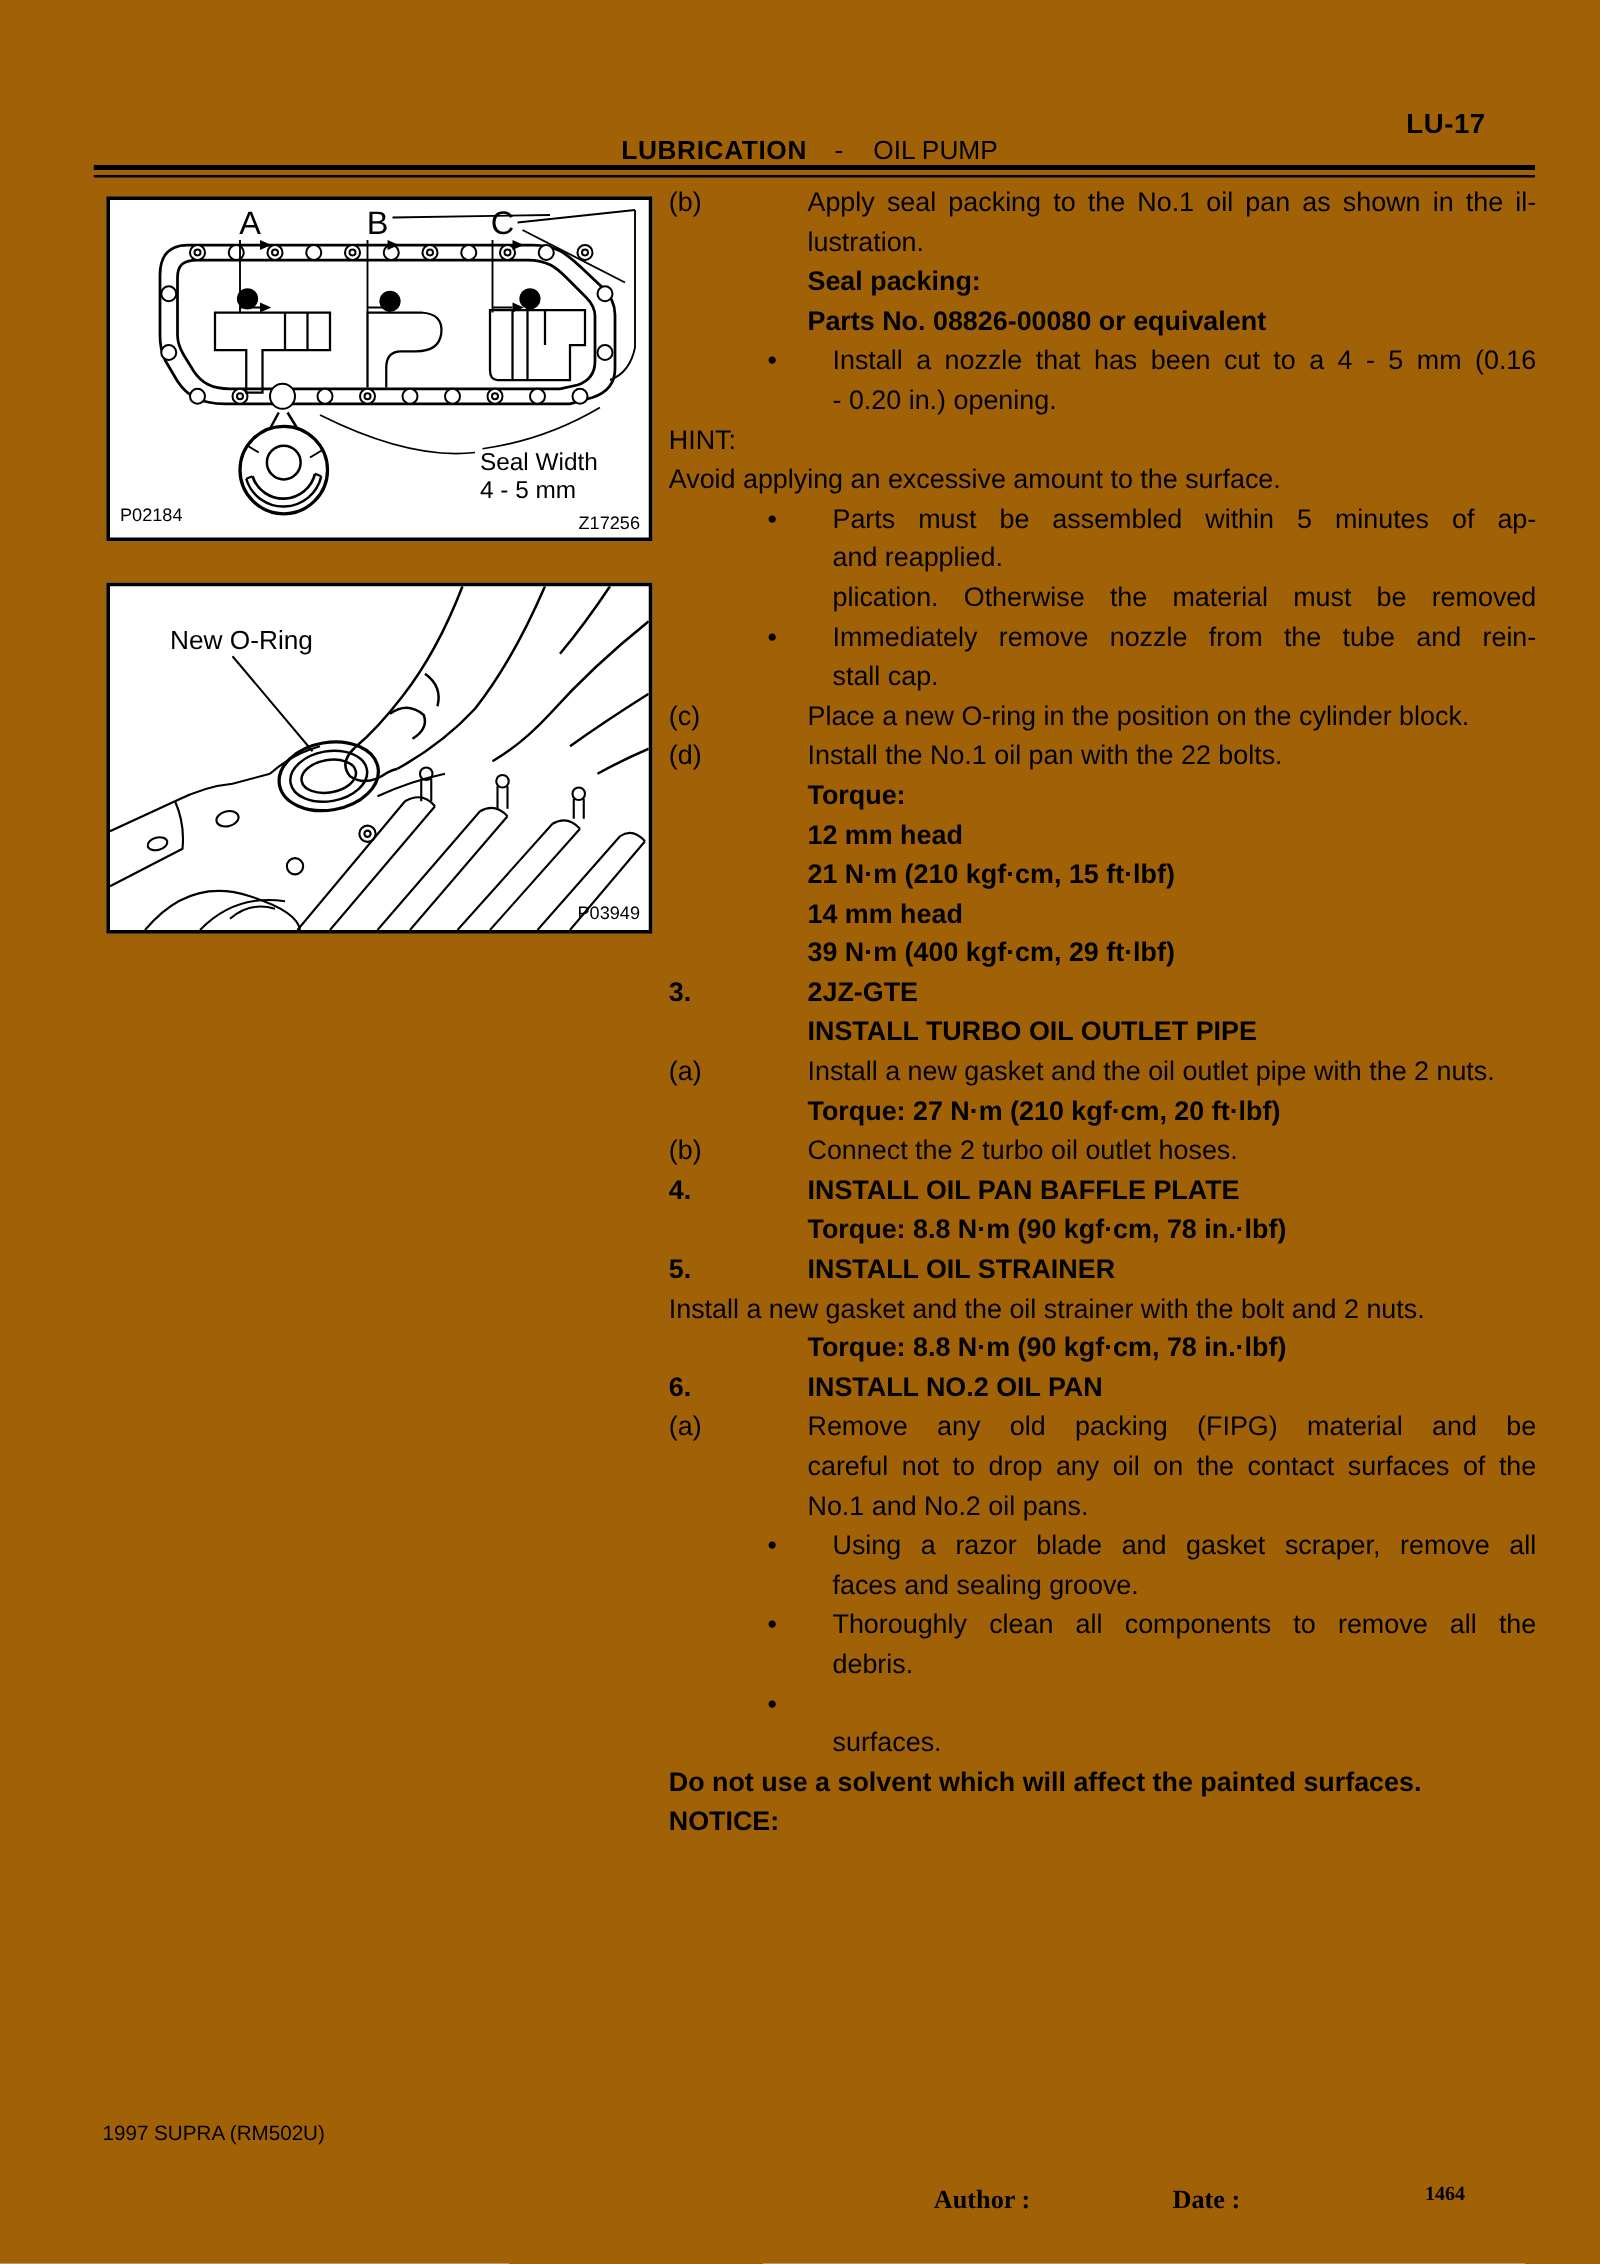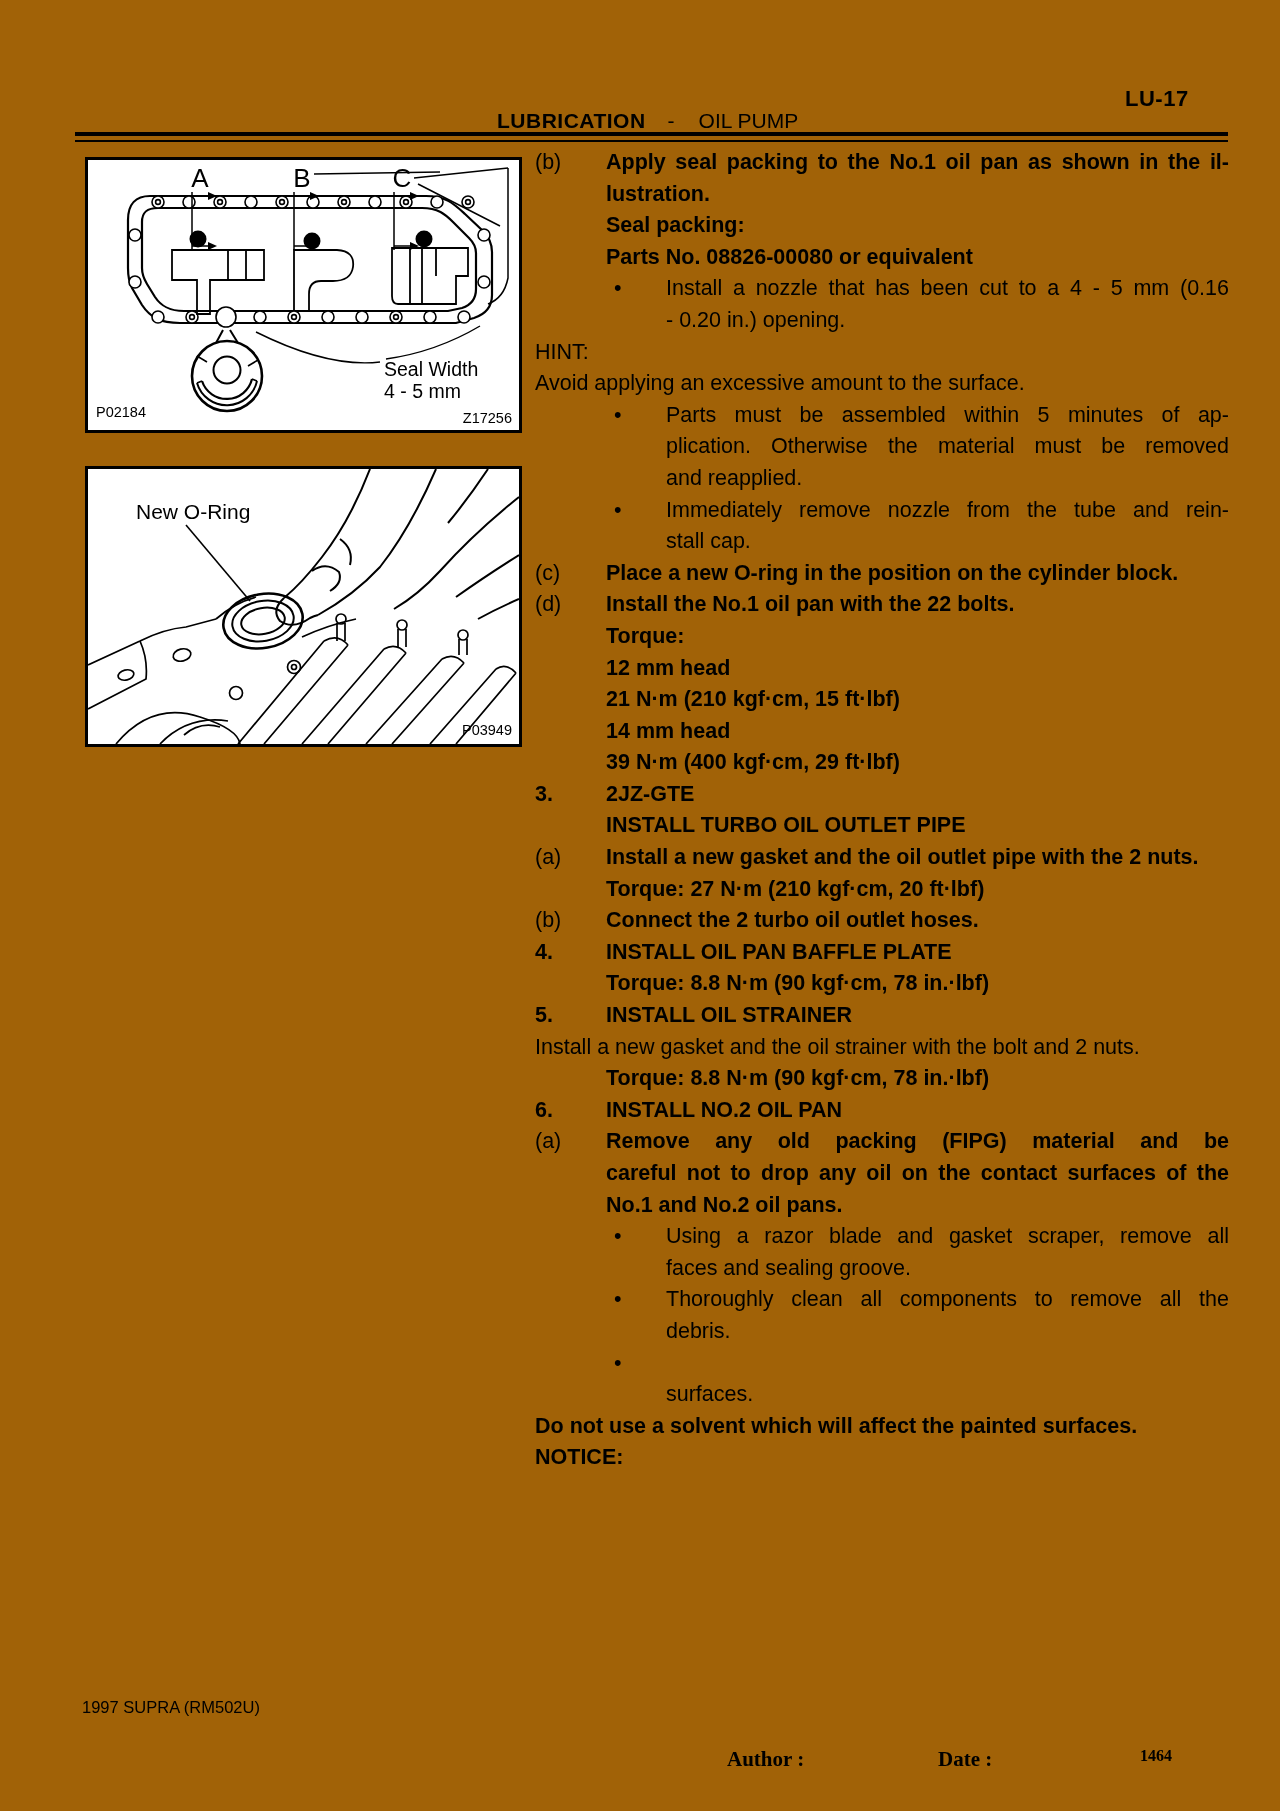--- a/index.html
+++ b/index.html
@@ -23,29 +23,29 @@
   .fig1{top:157px;width:431px;height:270px;}
   .fig2{top:466px;width:431px;height:275px;}
   .figure svg{display:block;}
   .fig-text{font-family:"Liberation Sans",sans-serif;fill:#000;}
   
   .text-col{position:absolute;left:535px;top:147px;width:694px;font-size:21.5px;}
   .line{position:relative;height:31.6px;line-height:31.6px;}
   .line .lbl{position:absolute;left:0;top:0;}
   .k-bullet .lbl{left:79px;}
   .line .txt{display:block;white-space:nowrap;}
-  .k-item .txt,.k-sub .txt{margin-left:71px;font-weight:bold;}
+  .k-item .txt,.k-sub .txt{margin-left:111px;}
   .k-bullet .txt,.k-bullet-cont .txt{margin-left:131px;}
   .bold{font-weight:bold;}
   .just .txt{white-space:normal;text-align:justify;text-align-last:justify;}
   
   .footer-model{position:absolute;left:82px;top:1698px;font-size:16.5px;}
   .footer-row{position:absolute;left:0;top:1747px;width:1280px;height:26px;
               font-family:"Liberation Serif",serif;font-weight:bold;font-size:21px;}
-  .footer-author{position:absolute;left:727px;}
+  .footer-author{position:absolute;left:747px;}
   .footer-date{position:absolute;left:938px;}
   .footer-page{position:absolute;left:1140px;font-size:16px;}
 </style>
 </head>
 <body>
 
 <div class="page">
 
   <div class="page-code">LU-17</div>
   <div class="section-title">
@@ -235,25 +235,25 @@
       <div class="line k-flush">
         <span class="txt">HINT:</span>
       </div>
       <div class="line k-flush">
         <span class="txt">Avoid applying an excessive amount to the surface.</span>
       </div>
       <div class="line k-bullet just">
         <span class="lbl">•</span>
         <span class="txt">Parts must be assembled within 5 minutes of ap-</span>
       </div>
+      <div class="line k-bullet-cont">
+        <span class="txt">and reapplied.</span>
+      </div>
       <div class="line k-bullet-cont just">
         <span class="txt">plication. Otherwise the material must be removed</span>
-      </div>
-      <div class="line k-bullet-cont">
-        <span class="txt">and reapplied.</span>
       </div>
       <div class="line k-bullet just">
         <span class="lbl">•</span>
         <span class="txt">Immediately remove nozzle from the tube and rein-</span>
       </div>
       <div class="line k-bullet-cont">
         <span class="txt">stall cap.</span>
       </div>
       <div class="line k-item">
         <span class="lbl">(c)</span>

